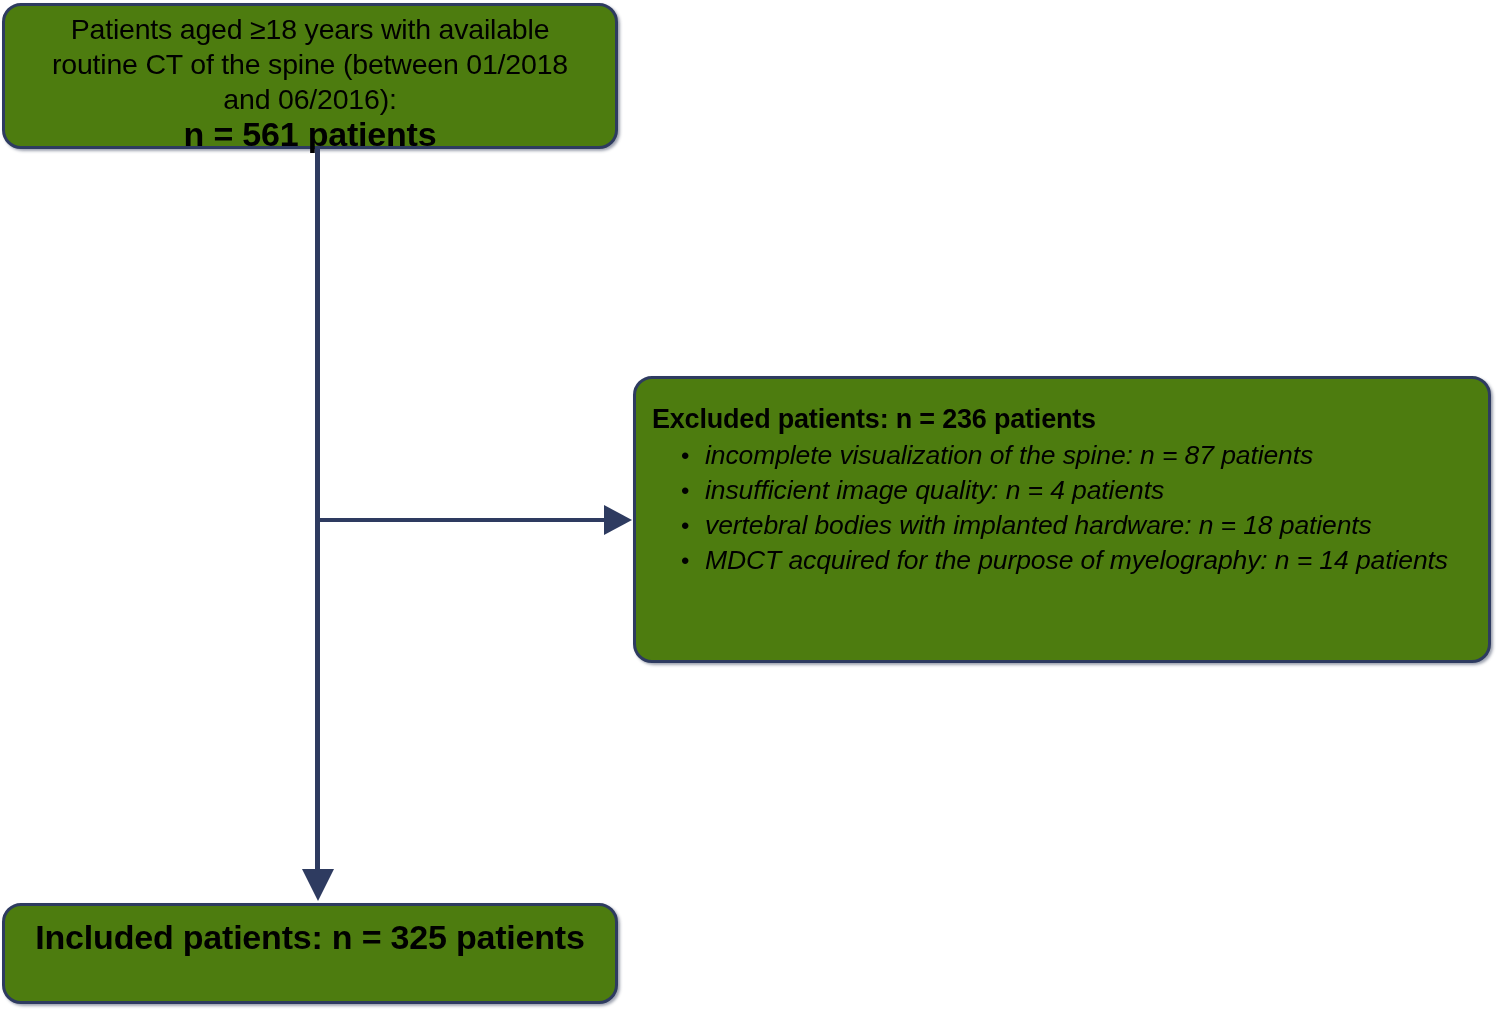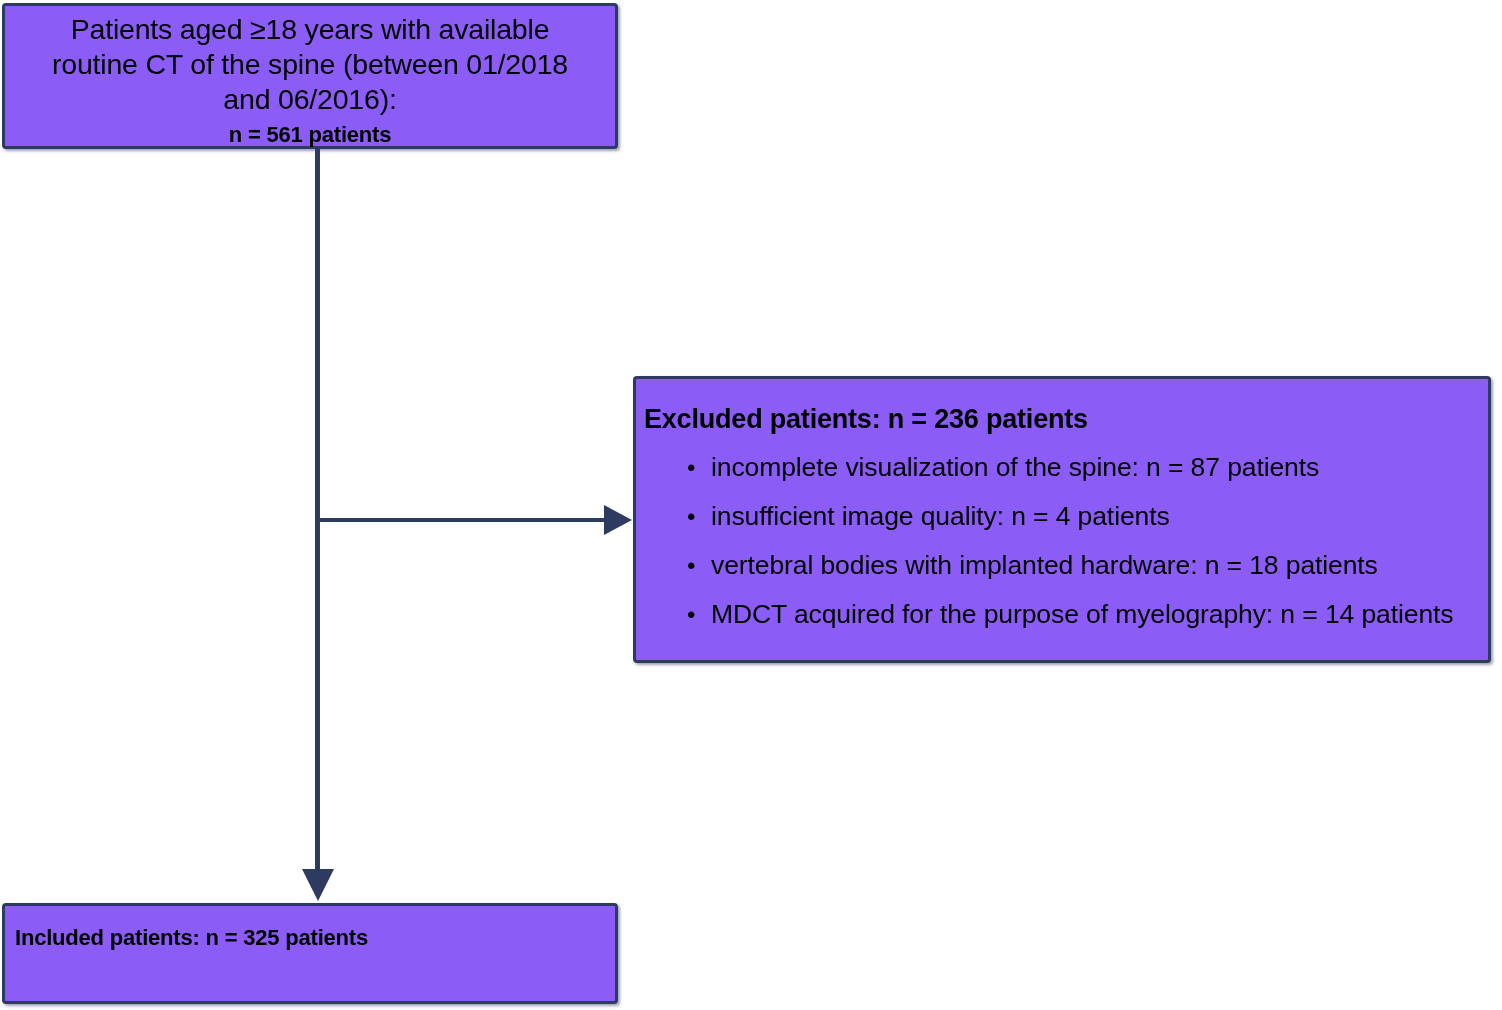--- a/index.html
+++ b/index.html
@@ -19,60 +19,60 @@
     position: absolute;
     left: 0; top: 0;
     width: 1502px;
     height: 1010px;
   }
 
   
   .flow-box {
     position: absolute;
     box-sizing: border-box;
-    background: #8b5cf6;
+    background: #4d7c0f;
     border: 3px solid #2e3b60;
-    border-radius: 4px;
+    border-radius: 19px;
     box-shadow: 2px 2px 3px rgba(40,50,80,0.45);
     color: #000000;
   }
 
   #box-source {
     left: 2px;
     top: 3px;
     width: 616px;
     height: 146px;
     text-align: center;
     padding: 6px 10px 0 10px;
   }
   #box-excluded {
     left: 633px;
     top: 376px;
     width: 858px;
     height: 287px;
     text-align: left;
-    padding: 24px 16px 0 4px;
+    padding: 24px 16px 0 12px;
   }
   #box-included {
     left: 2px;
     top: 903px;
     width: 616px;
     height: 101px;
-    text-align: left;
+    text-align: center;
     padding: 14px 10px 0 10px;
   }
 
   .line-reg {
     font-size: 28.5px;
     line-height: 35px;
     font-weight: normal;
     letter-spacing: -0.2px;
   }
   .line-bold {
-    font-size: 22px;
+    font-size: 34px;
     line-height: 35px;
     font-weight: bold;
     letter-spacing: -0.2px;
   }
 
   
   .excl-title {
     font-size: 27px;
     line-height: 33px;
     font-weight: bold;
@@ -81,24 +81,25 @@
   }
   .excl-list {
     list-style: none;
     margin: 0;
     padding: 0;
   }
   .excl-list li {
     position: relative;
     font-size: 26.5px;
     line-height: 35px;
+    font-style: italic;
     font-weight: normal;
     letter-spacing: -0.1px;
     padding-left: 57px;
-    margin: 14px;
+    margin: 0;
     text-align: justify;
     text-justify: inter-word;
   }
   .excl-list li::before {
     content: "\2022";
     position: absolute;
     left: 33px;
     top: 0;
     font-style: normal;
     font-size: 24px;

